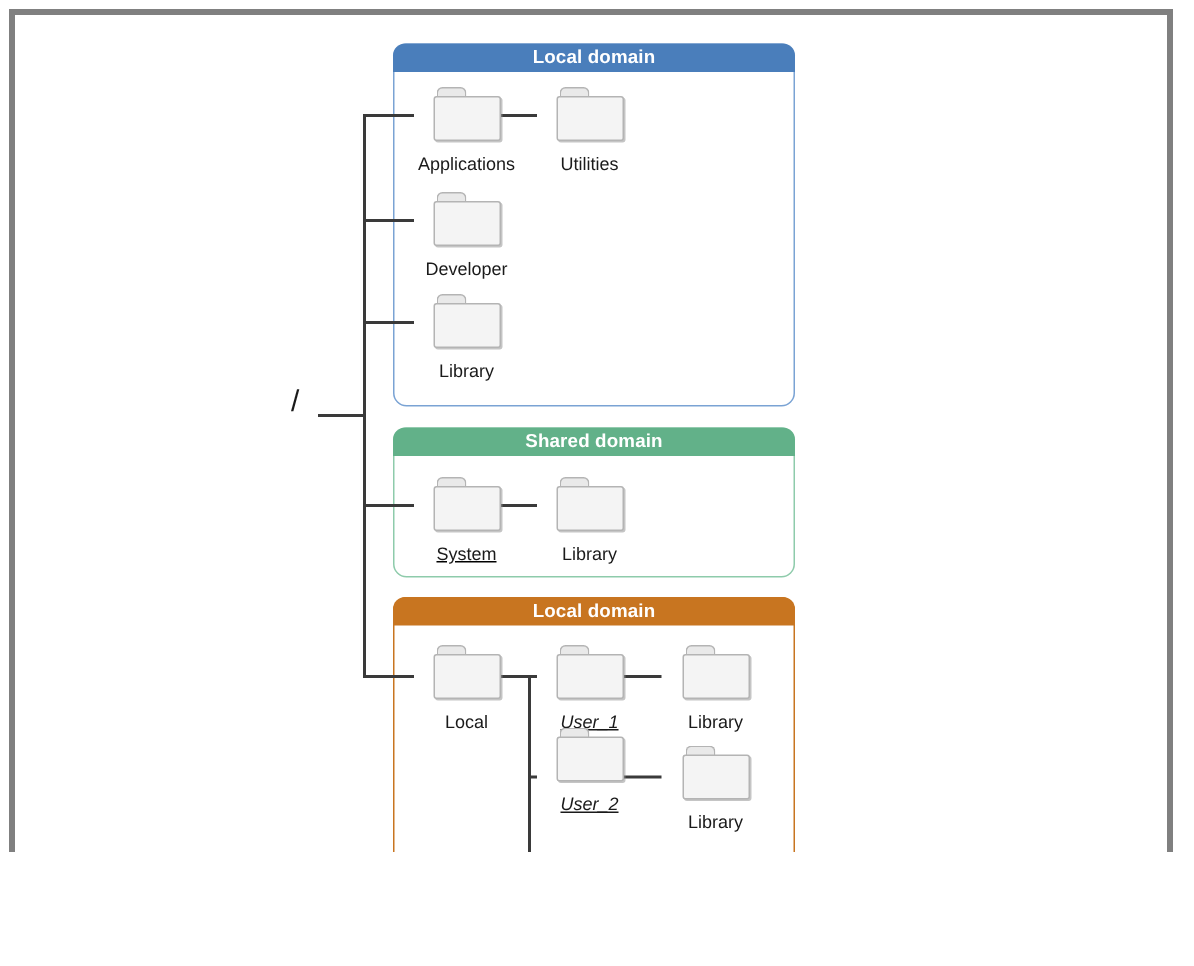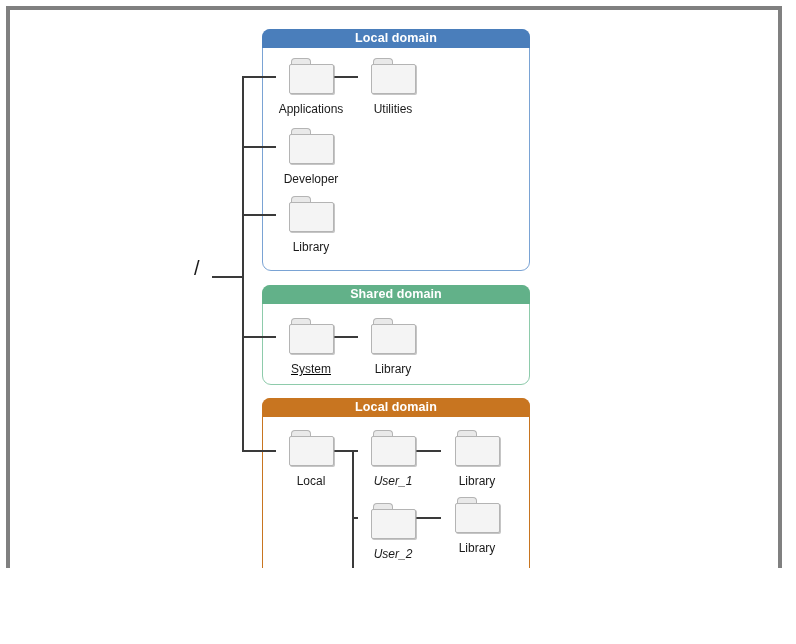--- a/index.html
+++ b/index.html
@@ -93,20 +93,21 @@
   }
   .node-label {
     margin-top: 8px;
     font-size: 12px;
     color: #1a1a1a;
     white-space: nowrap;
     line-height: 14px;
   }
   .node-label.italic {
     font-style: italic;
+    text-decoration: underline;
   }
 
   
   .line-h, .line-v {
     position: absolute;
     background: #3a3a3a;
   }
   .line-h { height: 2px; }
   .line-v { width: 2px; }
 
@@ -203,21 +204,21 @@
         </div>
         <div class="node-label italic">User_1</div>
       </div>
       <div class="node" style="left: 440px; top: 430px;">
         <div class="folder">
           <div class="tab"></div>
           <div class="body"></div>
         </div>
         <div class="node-label">Library</div>
       </div>
-      <div class="node" style="left: 356px; top: 503px;">
+      <div class="node" style="left: 356px; top: 485px;">
         <div class="folder">
           <div class="tab"></div>
           <div class="body"></div>
         </div>
         <div class="node-label italic">User_2</div>
       </div>
       <div class="node" style="left: 440px; top: 497px;">
         <div class="folder">
           <div class="tab"></div>
           <div class="body"></div>

